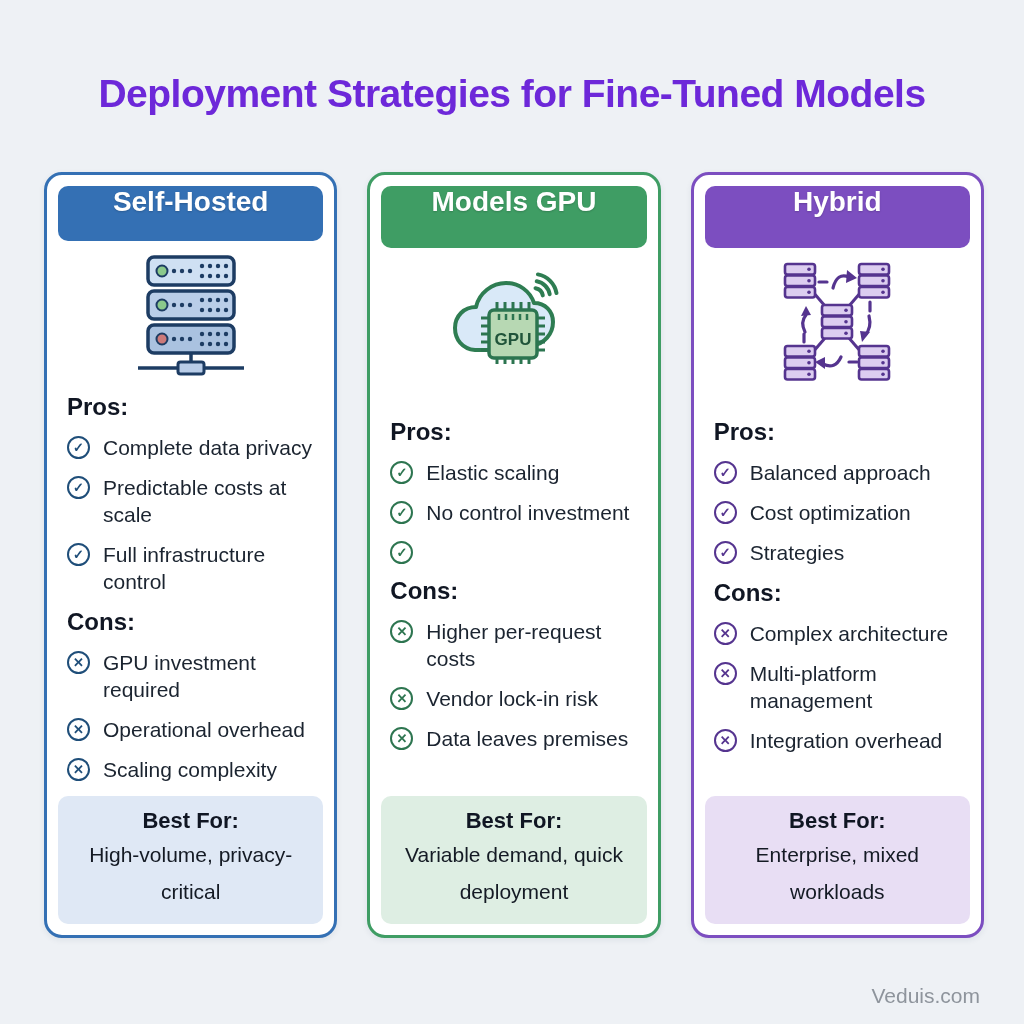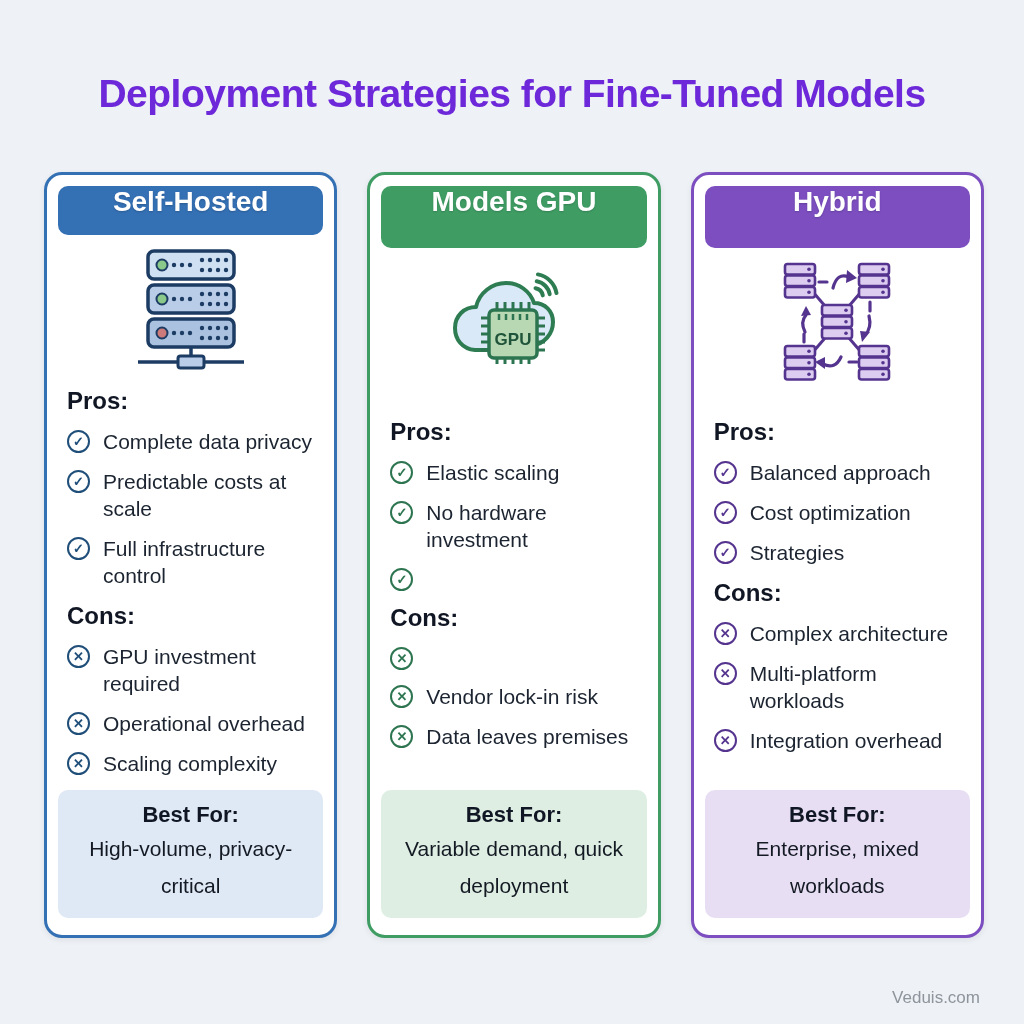--- a/index.html
+++ b/index.html
@@ -78,42 +78,42 @@
     margin-top:2px;
     border:2.5px solid var(--accent-dark);
     border-radius:50%;
     color:var(--accent-dark);
     font-size:13px;
     font-weight:bold;
     display:flex; align-items:center; justify-content:center;
     line-height:1;
   }
   .bestfor {
-    margin:auto 11px 17px;
+    margin:auto 11px 11px;
     background:var(--tint);
     border-radius:10px;
     padding:12px 0 14px;
     text-align:center;
   }
   .bf-title {
     font-size:22px;
     font-weight:bold;
     color:#101623;
   }
   .bf-text {
     font-size:21px;
     line-height:37px;
     color:#141a24;
     max-width:232px;
     margin:2px auto 0;
   }
   .watermark {
     position:absolute;
     right:44px; bottom:16px;
-    font-size:17px;
+    font-size:21px;
     color:#8e949c;
   }
 </style>
 </head>
 <body>
 
 <div class="canvas">
 
   <h1 class="page-title">Deployment Strategies for Fine-Tuned Models</h1>
 
@@ -258,30 +258,31 @@
       </div>
       <div class="card-body">
         <h3 class="section-heading">Pros:</h3>
         <ul class="item-list">
           <li>
               <span class="mark">✓</span>
               <span>Elastic scaling</span>
             </li>
           <li>
               <span class="mark">✓</span>
-              <span>No hardware investment</span>
+              <span>No control investment</span>
             </li>
           <li>
               <span class="mark">✓</span>
             </li>
         </ul>
         <h3 class="section-heading">Cons:</h3>
         <ul class="item-list">
           <li>
               <span class="mark">✕</span>
+              <span>Higher per-request costs</span>
             </li>
           <li>
               <span class="mark">✕</span>
               <span>Vendor lock-in risk</span>
             </li>
           <li>
               <span class="mark">✕</span>
               <span>Data leaves premises</span>
             </li>
         </ul>
@@ -373,21 +374,21 @@
             </li>
         </ul>
         <h3 class="section-heading">Cons:</h3>
         <ul class="item-list">
           <li>
               <span class="mark">✕</span>
               <span>Complex architecture</span>
             </li>
           <li>
               <span class="mark">✕</span>
-              <span>Multi-platform workloads</span>
+              <span>Multi-platform management</span>
             </li>
           <li>
               <span class="mark">✕</span>
               <span>Integration overhead</span>
             </li>
         </ul>
       </div>
       <div class="bestfor">
         <div class="bf-title">Best For:</div>
         <div class="bf-text">Enterprise, mixed workloads</div>

